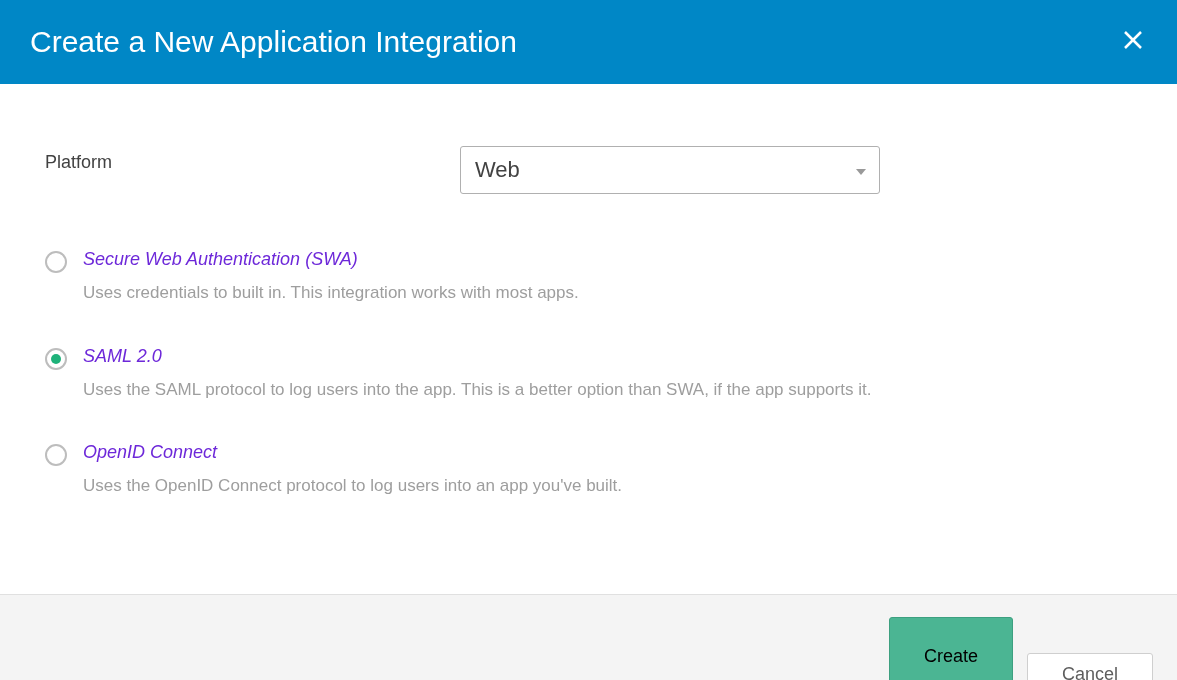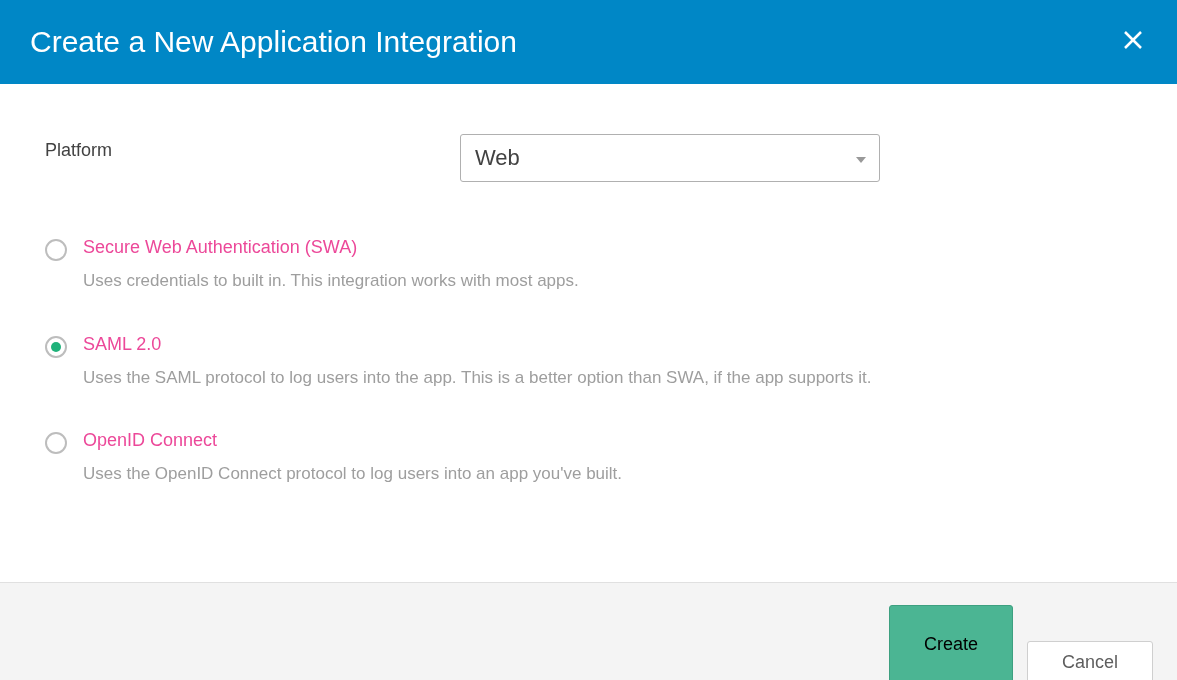--- a/index.html
+++ b/index.html
@@ -44,20 +44,21 @@
       stroke-width: 2.5;
     }
     .body {
       flex: 1;
       padding: 50px 45px 40px 45px;
       background: #ffffff;
     }
     .row {
       display: flex;
       margin-bottom: 55px;
+      margin-top: 12px;
     }
     .label-col {
       width: 415px;
       padding-top: 6px;
     }
     .label {
       font-size: 18px;
       color: #424242;
       font-weight: 400;
     }
@@ -120,22 +121,23 @@
       border-radius: 50%;
       top: 50%;
       left: 50%;
       transform: translate(-50%, -50%);
     }
     .option-content {
       flex: 1;
     }
     .option-title {
       font-size: 18px;
-      color: #ec4899;
+      color: #6d28d9;
       margin-bottom: 10px;
+      font-style: italic;
     }
     .option-desc {
       font-size: 17px;
       color: #9e9e9e;
       line-height: 1.5;
     }
     .footer {
       background: #f4f4f4;
       border-top: 1px solid #e0e0e0;
       padding: 22px 24px;

